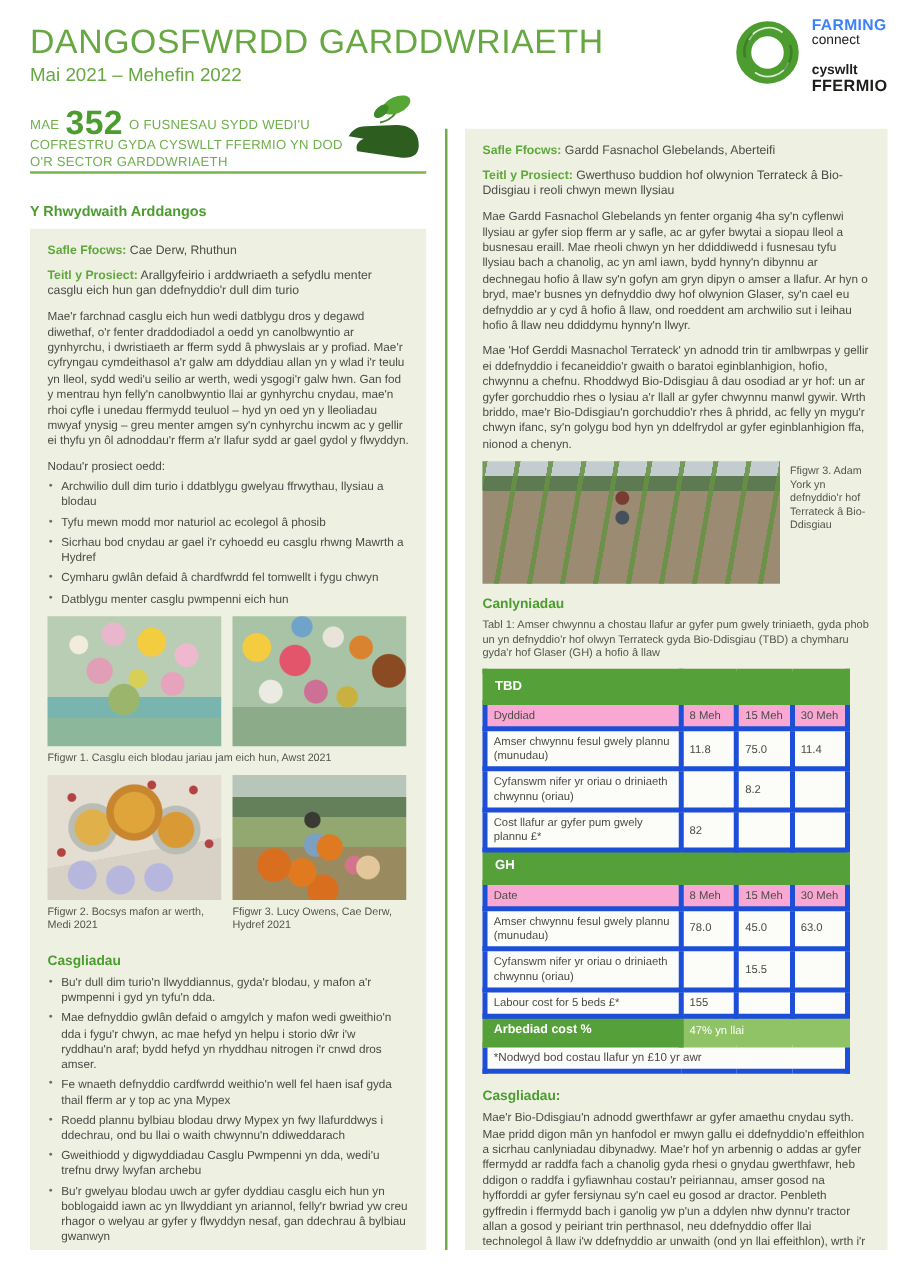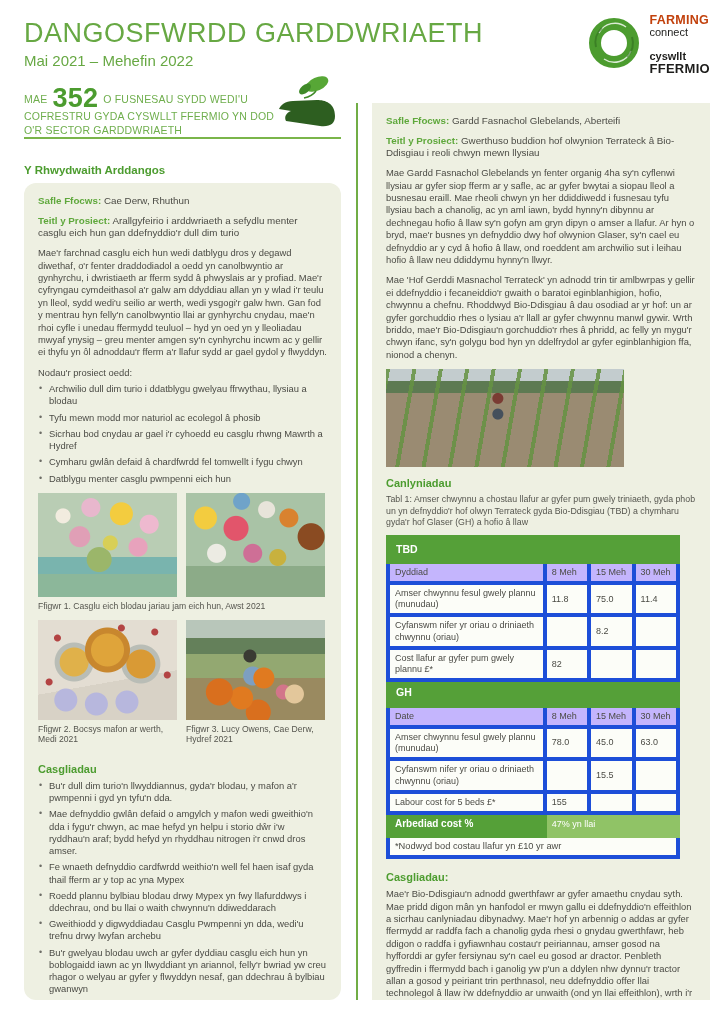--- a/index.html
+++ b/index.html
@@ -4,36 +4,36 @@
 <style>
   html,body{margin:0;padding:0;background:#ffffff;}
   body{width:724px;height:1024px;font-family:"Liberation Sans",sans-serif;color:#4b4b45;}
   .page{position:relative;width:724px;height:1024px;background:#fff;overflow:hidden;}
 
   
   .title{position:absolute;left:24px;top:18px;font-size:27px;font-weight:400;color:#67a843;letter-spacing:.5px;}
   .daterange{position:absolute;left:24px;top:52px;font-size:15px;color:#67a843;}
   .logo{position:absolute;right:14px;top:14px;display:flex;align-items:center;gap:7px;}
   .logo-text{line-height:1.02;}
-  .logo-text .l1{font-size:12.5px;font-weight:bold;color:#c2410c;letter-spacing:.3px;}
+  .logo-text .l1{font-size:12.5px;font-weight:bold;color:#3b82f6;letter-spacing:.3px;}
   .logo-text .l2{font-size:11px;color:#1d1d1b;margin-bottom:13px;}
   .logo-text .l3{font-size:11px;font-weight:bold;color:#1d1d1b;}
   .logo-text .l4{font-size:13px;font-weight:bold;color:#1d1d1b;letter-spacing:.3px;}
 
   
   .stat{position:absolute;left:24px;top:86px;width:252px;font-size:10.5px;line-height:1.3;color:#6fae4d;letter-spacing:.2px;}
   .stat .num{font-size:27px;font-weight:bold;color:#4c9c2f;line-height:.9;vertical-align:-4px;padding:0 2px;}
   .hand-icon{position:absolute;left:276px;top:72px;}
 
   .rule{position:absolute;left:24px;top:137px;width:317px;height:2px;background:#7ab54a;}
   .net-heading{position:absolute;left:24px;top:164px;font-size:11.5px;font-weight:bold;color:#4c9c2f;}
 
   
   .panel{position:absolute;background:#eef0e2;overflow:hidden;box-sizing:border-box;padding:12px 14px;}
-  .panel-left{left:24px;top:183px;width:317px;height:817px;border-radius:12px;}
+  .panel-left{left:24px;top:183px;width:317px;height:817px;}
   .panel-right{left:372px;top:103px;width:338px;height:897px;}
   .divider{position:absolute;left:356px;top:103px;width:2px;height:897px;background:#71ad46;}
 
   .lead{margin:0 0 7px 0;font-size:9.8px;line-height:1.3;}
   .lbl{color:#5fa83c;font-weight:bold;}
   .para{margin:0 0 8px 0;font-size:9.4px;line-height:1.32;text-align:left;}
   .subhead{margin:2px 0 4px 0;font-size:9.4px;}
   ul.blist{margin:0 0 8px 0;padding:0;list-style:none;}
   ul.blist li{position:relative;padding-left:11px;margin-bottom:4px;font-size:9.4px;line-height:1.3;}
   ul.blist li:before{content:"•";position:absolute;left:1px;top:0;color:#6d6d66;font-size:9px;}
@@ -106,21 +106,21 @@
 
   .tbl-note{font-size:8.8px;line-height:1.3;color:#55554e;margin:0 0 6px 0;}
 
   
   table.results{border-collapse:collapse;width:294px;margin-bottom:8px;}
   table.results td{border:4px solid #1d4ed8;font-size:9px;color:#4b4b45;padding:3px 5px;vertical-align:middle;background:#fcfdf8;line-height:1.25;}
   table.results td.c1{width:168px;}
   table.results td.cv{width:34px;}
   tr.hdr td{background:#55a038;color:#fff;font-weight:bold;font-size:10.5px;padding:4px 6px;border-color:#55a038;}
   tr.hdr td+td{border-left:2px solid #fff;}
-  tr.sub td{background:#c4b5fd;}
+  tr.sub td{background:#f9a8d4;}
   tr.sav td.slbl{background:#55a038;color:#fff;font-weight:bold;font-size:10px;border-color:#55a038;}
   tr.sav td.sval{background:#90c366;color:#fff;border-color:#90c366;border-left:2px solid #fff;}
   tr.tnote td{font-size:9.3px;}
 
   .concl-head{margin:12px 0 5px 0;font-size:11px;font-weight:bold;color:#4c9c2f;}
 </style>
 </head>
 <body>
 
 <div class="page">
@@ -218,20 +218,21 @@
     </p>
     <p class="lead">
       <span class="lbl">Teitl y Prosiect:</span>
       <span>Gwerthuso buddion hof olwynion Terrateck â Bio-Ddisgiau i reoli chwyn mewn llysiau</span>
     </p>
     <p class="para">Mae Gardd Fasnachol Glebelands yn fenter organig 4ha sy'n cyflenwi llysiau ar gyfer siop fferm ar y safle, ac ar gyfer bwytai a siopau lleol a busnesau eraill. Mae rheoli chwyn yn her ddiddiwedd i fusnesau tyfu llysiau bach a chanolig, ac yn aml iawn, bydd hynny'n dibynnu ar dechnegau hofio â llaw sy'n gofyn am gryn dipyn o amser a llafur. Ar hyn o bryd, mae'r busnes yn defnyddio dwy hof olwynion Glaser, sy'n cael eu defnyddio ar y cyd â hofio â llaw, ond roeddent am archwilio sut i leihau hofio â llaw neu ddiddymu hynny'n llwyr.</p>
     <p class="para">Mae 'Hof Gerddi Masnachol Terrateck' yn adnodd trin tir amlbwrpas y gellir ei ddefnyddio i fecaneiddio'r gwaith o baratoi eginblanhigion, hofio, chwynnu a chefnu. Rhoddwyd Bio-Ddisgiau â dau osodiad ar yr hof: un ar gyfer gorchuddio rhes o lysiau a'r llall ar gyfer chwynnu manwl gywir. Wrth briddo, mae'r Bio-Ddisgiau'n gorchuddio'r rhes â phridd, ac felly yn mygu'r chwyn ifanc, sy'n golygu bod hyn yn ddelfrydol ar gyfer eginblanhigion ffa, nionod a chenyn.</p>
 
     <div class="field-fig">
       <div class="ph-field"></div>
+      <div class="field-cap">Ffigwr 3. Adam York yn defnyddio'r hof Terrateck â Bio-Ddisgiau</div>
     </div>
 
     <div class="g-head">Canlyniadau</div>
     <p class="tbl-note">Tabl 1: Amser chwynnu a chostau llafur ar gyfer pum gwely triniaeth, gyda phob un yn defnyddio'r hof olwyn Terrateck gyda Bio-Ddisgiau (TBD) a chymharu gyda'r hof Glaser (GH) a hofio â llaw</p>
 
     <table class="results">
       <tbody>
           <tr class="hdr">
         <td class="c1">TBD</td>
         <td colspan="3"></td>

